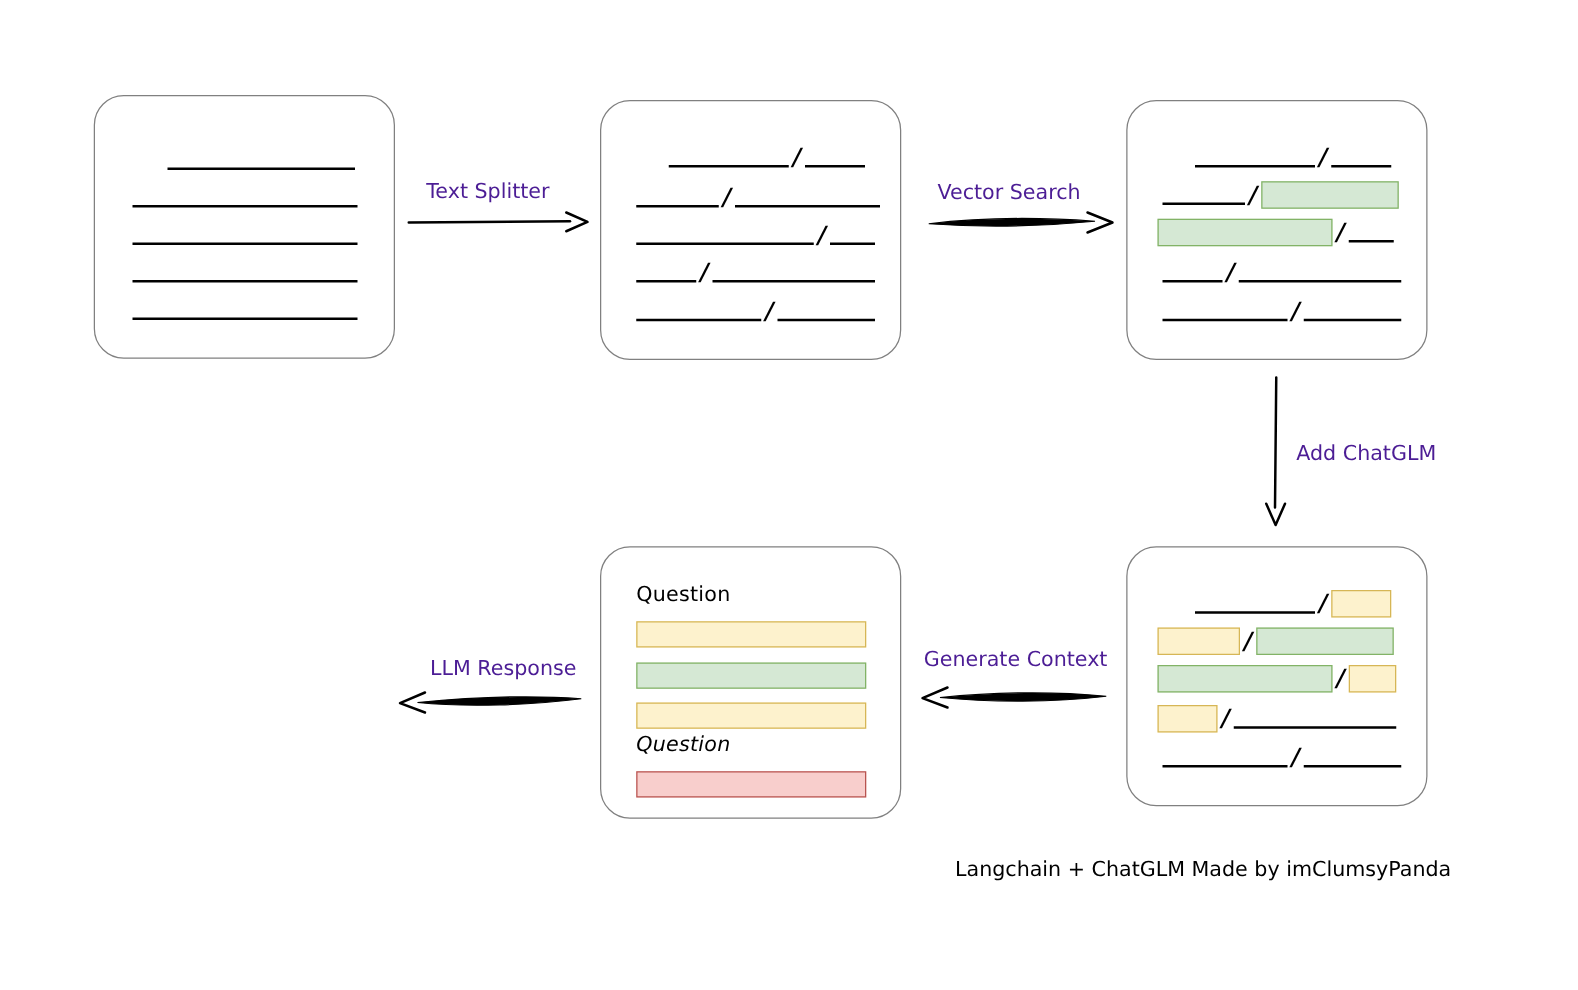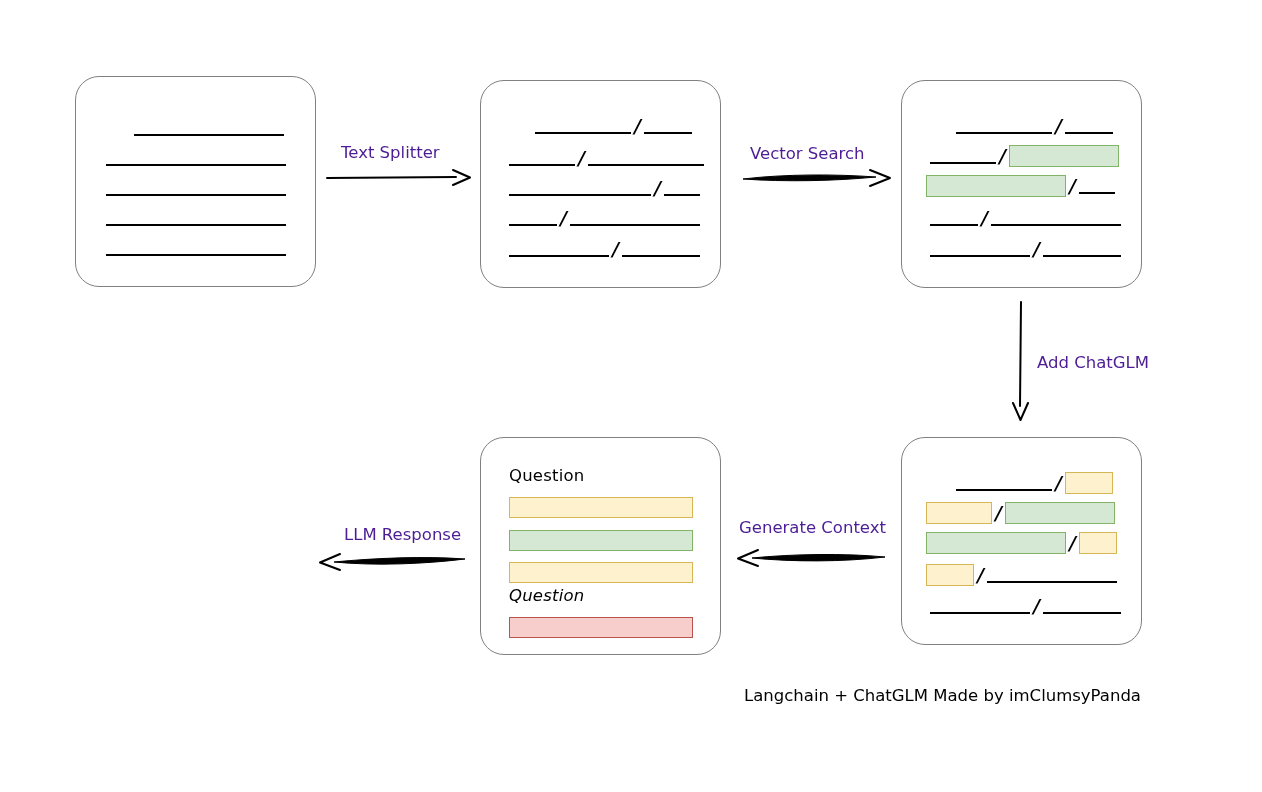--- a/index.html
+++ b/index.html
@@ -230,15 +230,15 @@
     <div class="bar fill-red" style="left:28px; top:179px; width:184px;"></div>
   </div>
 
   <div class="edge-label" style="left:327px; top:525px;margin-left:17px;">LLM Response</div>
   <svg class="edge" style="left:315px; top:548px;" width="155" height="26" viewBox="0 0 155 26">
     <path d="M150,11 C110,8 60,10 19,14 C60,18 110,16 150,11 Z" fill="#000" stroke="#000" stroke-width="1"></path>
     <path d="M25,6 L5,14.5 L25,22" stroke="#000" stroke-width="2" fill="none" stroke-linejoin="round" stroke-linecap="round"></path>
   </svg>
 
 
-  <div class="footer" style="left:744px; top:686px;text-align:right;">Langchain + ChatGLM Made by imClumsyPanda</div>
+  <div class="footer" style="left:764px; top:686px;text-align:right;">Langchain + ChatGLM Made by imClumsyPanda</div>
 
 </div>
 
 </body></html>

